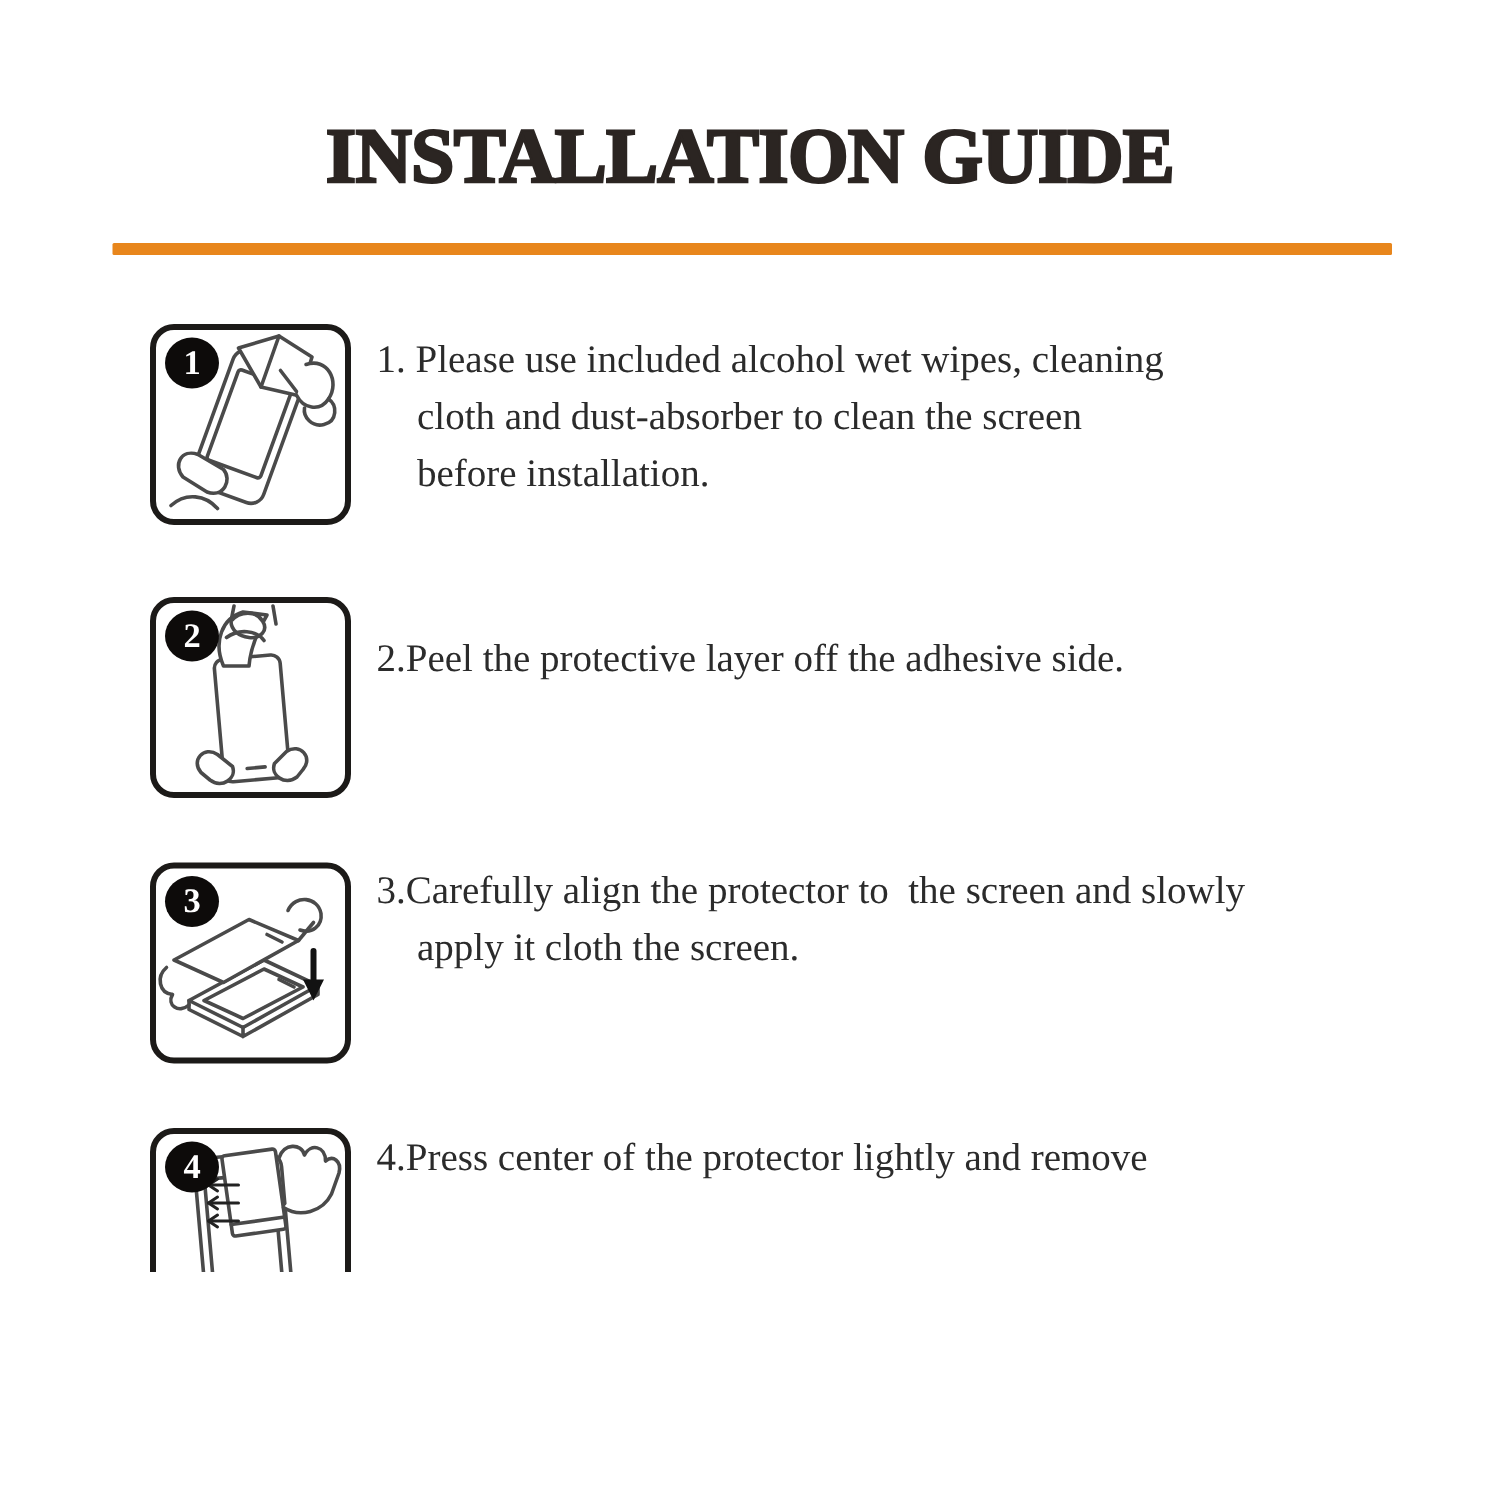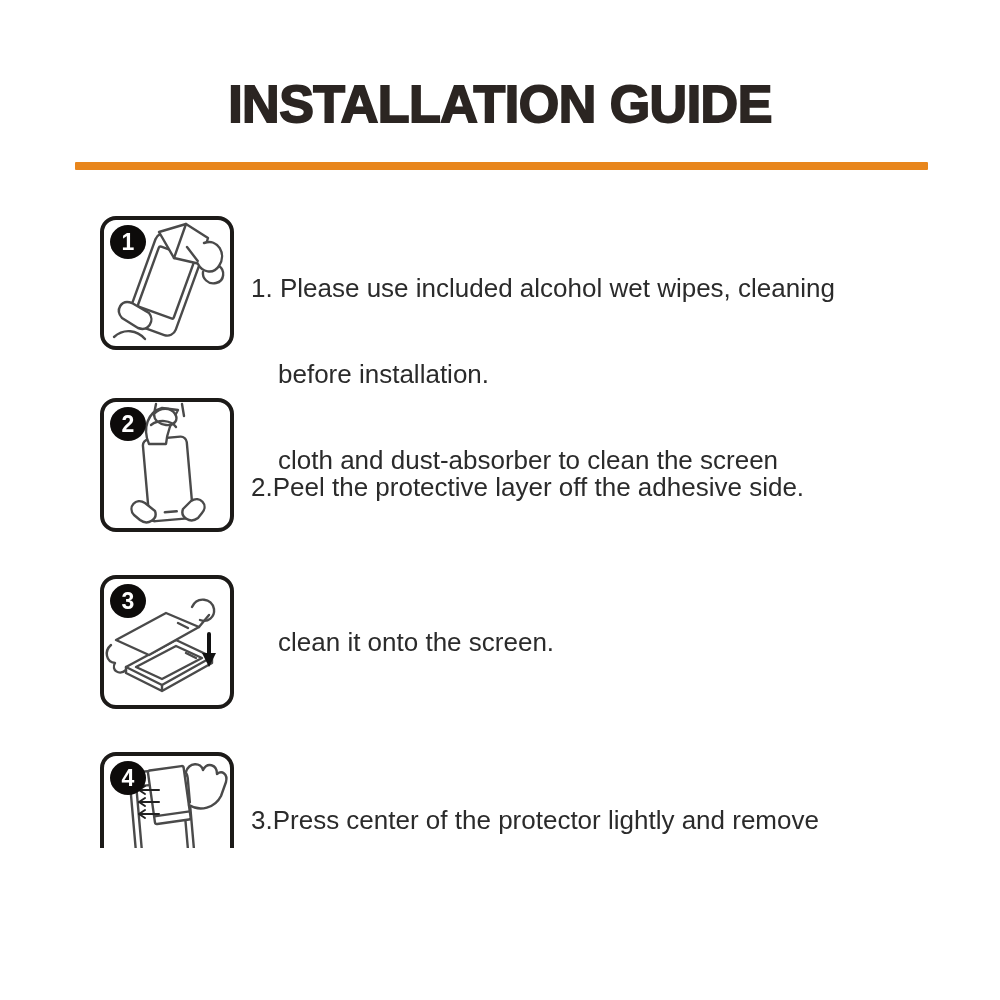--- a/index.html
+++ b/index.html
@@ -1,19 +1,19 @@
 <!DOCTYPE html>
 <html><head>
 <meta charset="utf-8">
 <style>
   html,body{margin:0;padding:0;background:#ffffff;}
   .canvas{
     position:relative;width:1000px;height:848px;margin:0 auto;
     background:#ffffff;overflow:hidden;
-    font-family:Liberation Sans, sans-serif;color:#2b2b2b;
+    font-family:Liberation Serif, serif;color:#2b2b2b;
   }
   
   .title{
     position:absolute;top:76px;left:0;width:100%;
     text-align:center;font-size:52px;font-weight:bold;
     letter-spacing:-0.5px;color:#2b2522;
     -webkit-text-stroke:1.8px #2b2522;
     line-height:1.1;
   }
   .divider{
@@ -31,21 +31,21 @@
   .badge{
     position:absolute;top:5px;left:6px;width:36px;height:34px;
     border-radius:50%;background:#0d0b0a;color:#ffffff;
     display:flex;align-items:center;justify-content:center;
     font-size:23px;font-weight:bold;z-index:2;
   }
   .steptext{
     position:absolute;left:251px;width:700px;
     font-size:26px;line-height:38px;color:#2b2b2b;
   }
-  .line{white-space:pre-wrap;margin-top:48px;}
+  .line{white-space:pre-wrap;}
   .cont{padding-left:27px;}
   
   #step1 .figure{top:216px;} #step1 .steptext{top:221px;}
   #step2 .figure{top:398px;} #step2 .steptext{top:420px;}
   #step3 .figure{top:575px;} #step3 .steptext{top:575px;}
   #step4 .figure{top:752px;} #step4 .steptext{top:753px;}
 </style>
 </head>
 <body>
 
@@ -68,22 +68,22 @@
           <path d="M70 38 L82 4 M96 44 L83 27"></path>
           <path d="M100 23 C114 18 123 34 115 46 C109 55 98 52 94 44" fill="#ffffff"></path>
           <path d="M115 46 C121 50 121 61 112 63 C104 65 98 58 99 52"></path>
           <path d="M18 98 C11 90 17 79 28 83 L45 93 C51 100 45 112 34 108 Z" fill="#ffffff"></path>
           <path d="M10 117 C20 108 33 110 41 119"></path>
         </g>
       </svg>
     </div>
     <div class="steptext">
       <div class="line">1. Please use included alcohol wet wipes, cleaning</div>
+      <div class="line cont">cloth and dust-absorber to clean the screen</div>
       <div class="line cont">before installation.</div>
-      <div class="line cont">cloth and dust-absorber to clean the screen</div>
     </div>
   </div>
 
   <div class="step" id="step2">
     <div class="figure">
       <div class="badge">2</div>
       <svg viewBox="0 0 126 126" aria-label="peel-protective-layer-illustration">
         <g stroke="#4a4a4a" fill="none" stroke-width="2.4" stroke-linecap="round" stroke-linejoin="round">
           <g transform="rotate(-5 63 78)">
             <rect x="42" y="36" width="44" height="82" rx="6"></rect>
@@ -116,21 +116,22 @@
           <line x1="74" y1="44" x2="84" y2="49"></line>
           <path d="M7 66 C0 72 2 83 11 84 M11 84 C7 91 15 97 22 91"></path>
           <path d="M88 28 C93 17 108 19 110 30 C111 38 104 44 96 41" fill="#ffffff"></path>
           <path d="M95 48 L105 36"></path>
           <line x1="105" y1="55" x2="105" y2="76" stroke="#121212" stroke-width="4"></line>
           <path d="M98 74 L112 74 L105 88 Z" fill="#121212" stroke="none"></path>
         </g>
       </svg>
     </div>
     <div class="steptext">
-      <div class="line cont">clean it onto the screen.</div>
+      <div class="line">3.Carefully align the protector to  the screen and slowly</div>
+      <div class="line cont">apply it cloth the screen.</div>
     </div>
   </div>
 
   <div class="step" id="step4">
     <div class="figure">
       <div class="badge">4</div>
       <svg viewBox="0 0 126 126" aria-label="press-remove-bubbles-illustration">
         <g stroke="#4a4a4a" fill="none" stroke-width="2.4" stroke-linecap="round" stroke-linejoin="round">
           <g transform="rotate(-5 60 72)">
             <rect x="30" y="14" width="58" height="106" rx="10"></rect>
@@ -150,17 +151,17 @@
               <path d="M41 42 L35 46 L41 50"></path>
             <line x1="55" y1="58" x2="35" y2="58"></line>
               <path d="M41 54 L35 58 L41 62"></path>
           </g>
           <path d="M25 119 C19 111 27 102 36 108 L43 115"></path>
           <path d="M88 117 C94 109 86 100 77 106 L70 112"></path>
         </g>
       </svg>
     </div>
     <div class="steptext">
-      <div class="line">3.Press center of the protector lightly and remove</div>
+      <div class="line">4.Press center of the protector lightly and remove</div>
     </div>
   </div>
 
 </div>
 
 </body></html>

